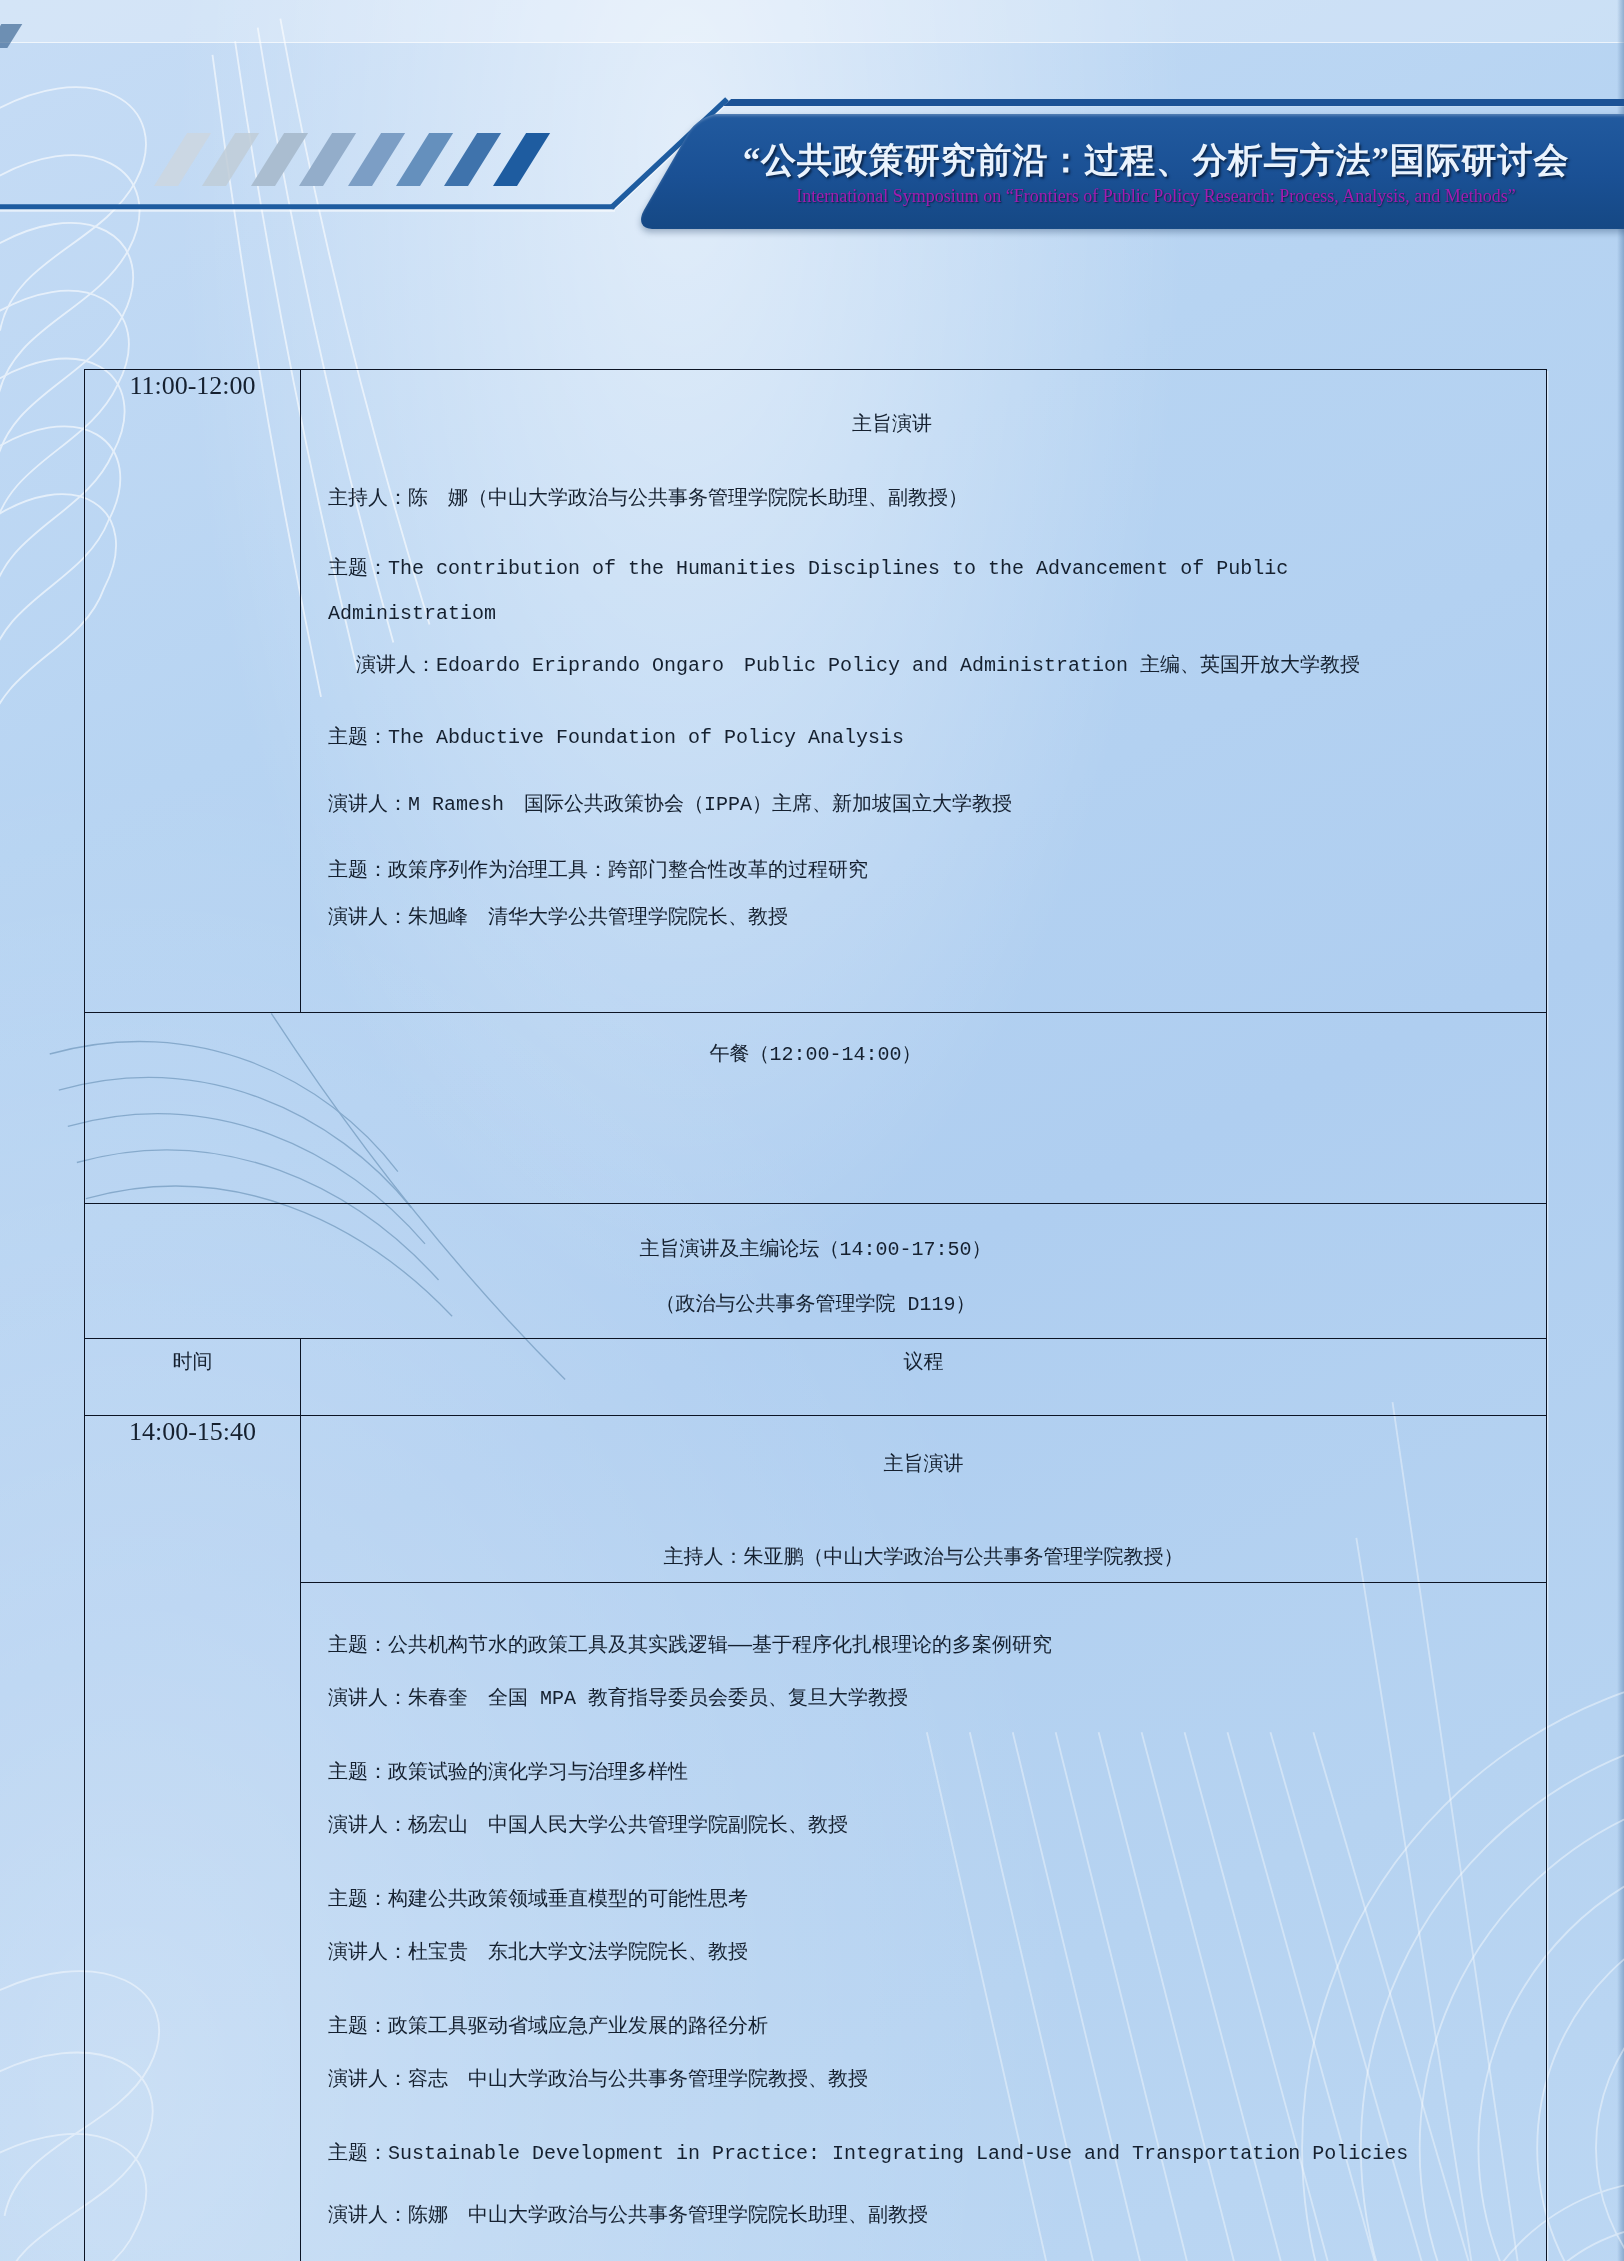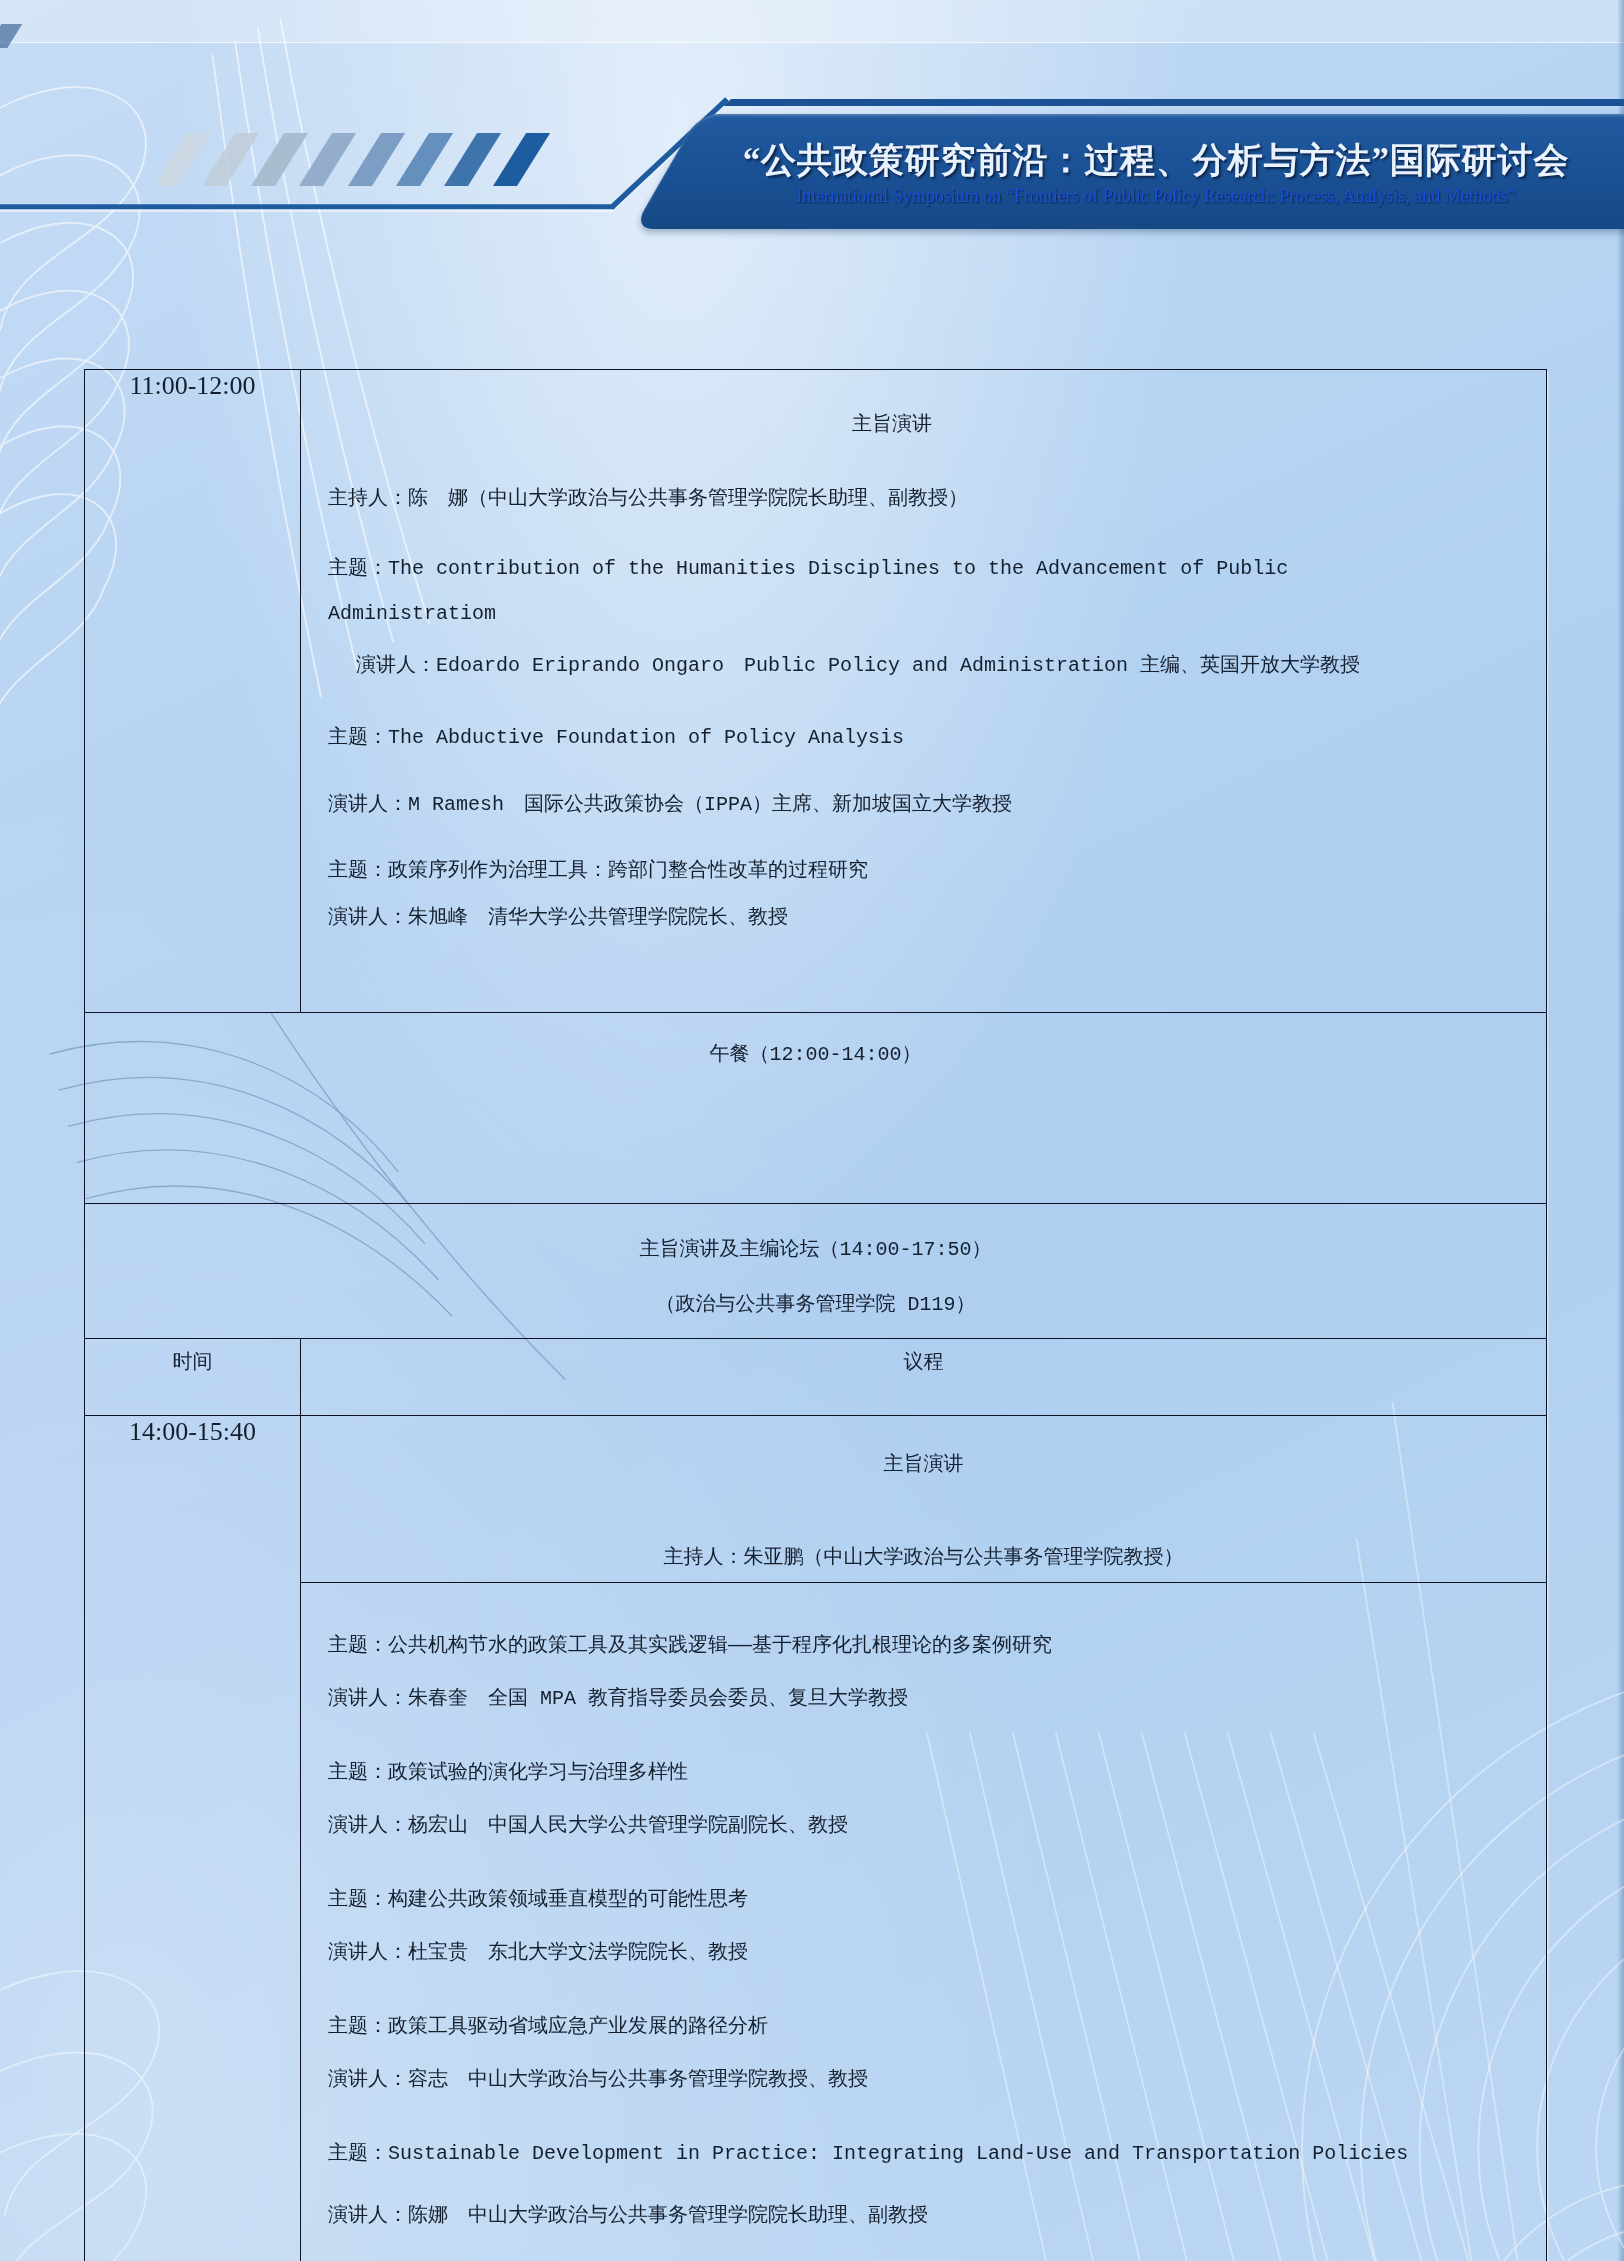--- a/index.html
+++ b/index.html
@@ -25,21 +25,21 @@
     background:#1b5296;clip-path:polygon(8.1px 0,100% 0,100% 100%,0 100%);
     box-shadow:0 2.3px 0 rgba(255,255,255,.55);}
   .header-banner{position:absolute;left:633px;top:114px;width:1131px;height:115px;
     background:linear-gradient(180deg,#215a9f 0%,#1a5094 55%,#154884 100%);
     border-radius:19px;transform:skewX(-30deg);transform-origin:bottom left;
     box-shadow:inset 0 1.8px 2.7px rgba(255,255,255,.25), 1.8px 3.6px 6.3px rgba(30,60,100,.35);}
   .header-text{position:absolute;left:706px;top:114px;width:900px;height:115px;
     display:flex;flex-direction:column;align-items:center;justify-content:center;gap:2px;}
   .header-title{font-size:35px;font-weight:bold;letter-spacing:0.9px;color:#eaf3fd;
     text-shadow:1.8px 2.3px 2.3px rgba(8,28,58,.85);white-space:nowrap;}
-  .header-subtitle{font-size:18px;color:#1d4ed8;text-shadow:0.9px 1.4px 1.4px rgba(8,28,58,.8);white-space:nowrap;}
+  .header-subtitle{font-size:18px;color:#a21caf;text-shadow:0.9px 1.4px 1.4px rgba(8,28,58,.8);white-space:nowrap;}
   .slash-row{position:absolute;left:154px;top:133px;height:53px;}
   .slash{position:absolute;top:0;width:24.4px;height:53px;transform:skewX(-32deg);transform-origin:bottom left;}
 
   
   table.schedule{position:absolute;left:84px;top:369px;width:1463px;height:1935px;
     border-collapse:collapse;table-layout:fixed;
     box-shadow:1.4px 1.8px 0 rgba(255,255,255,.5);}
   table.schedule td{border:1.4px solid #0c1424;vertical-align:top;}
   col.time-col{width:216px;}
   td.v-mid{vertical-align:middle;}

